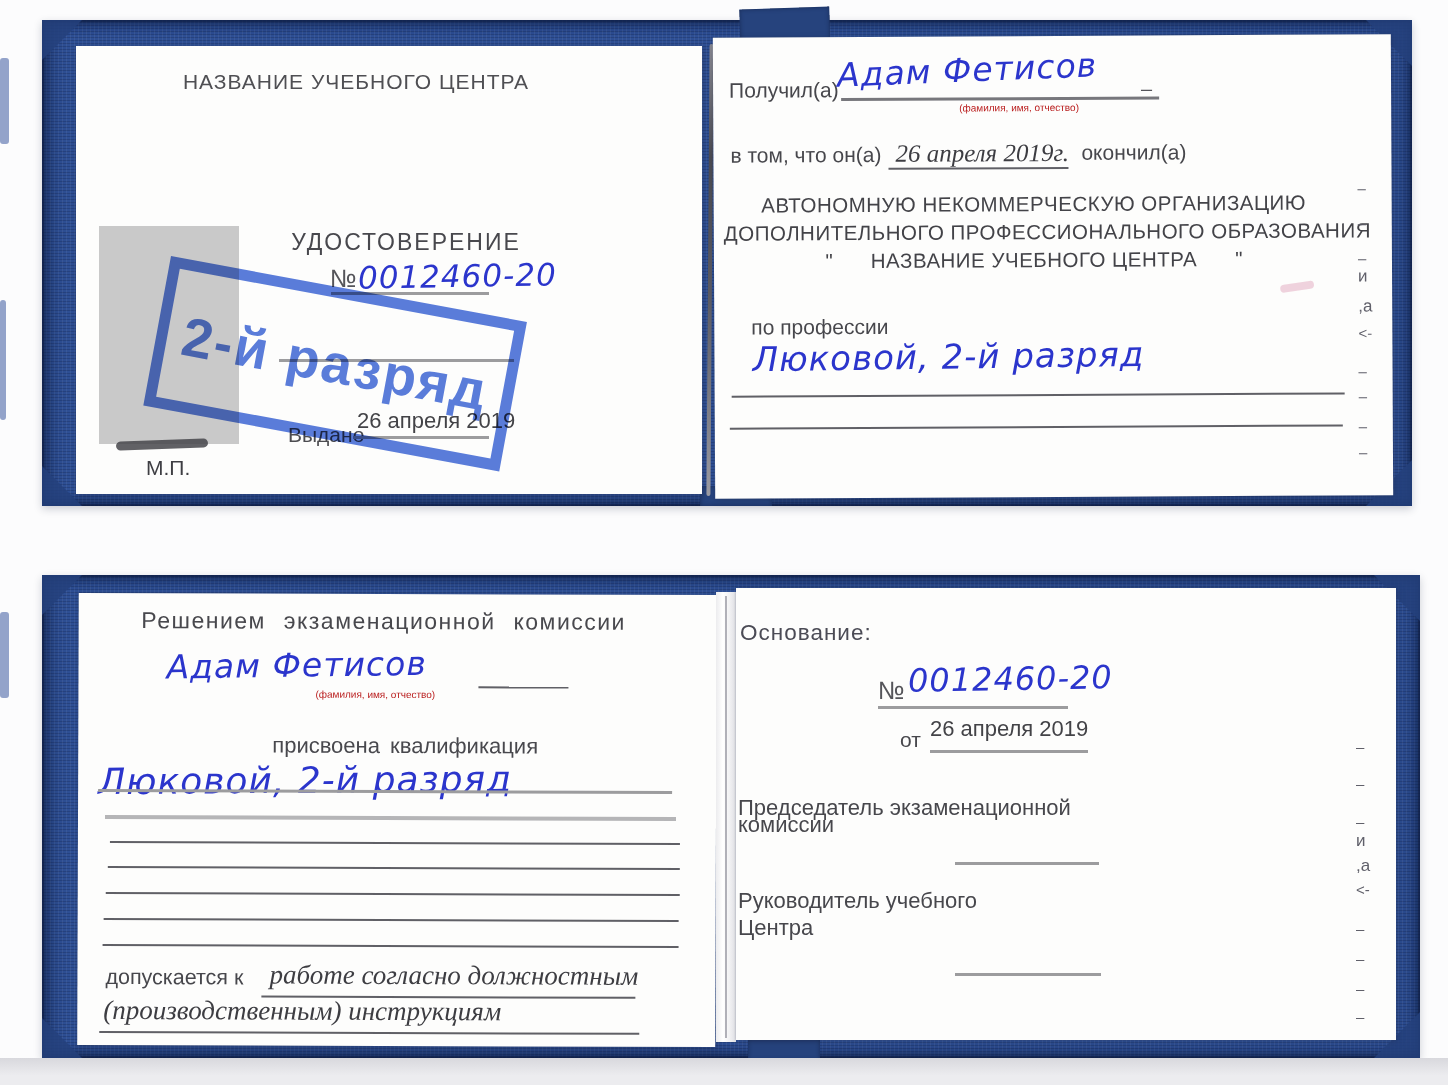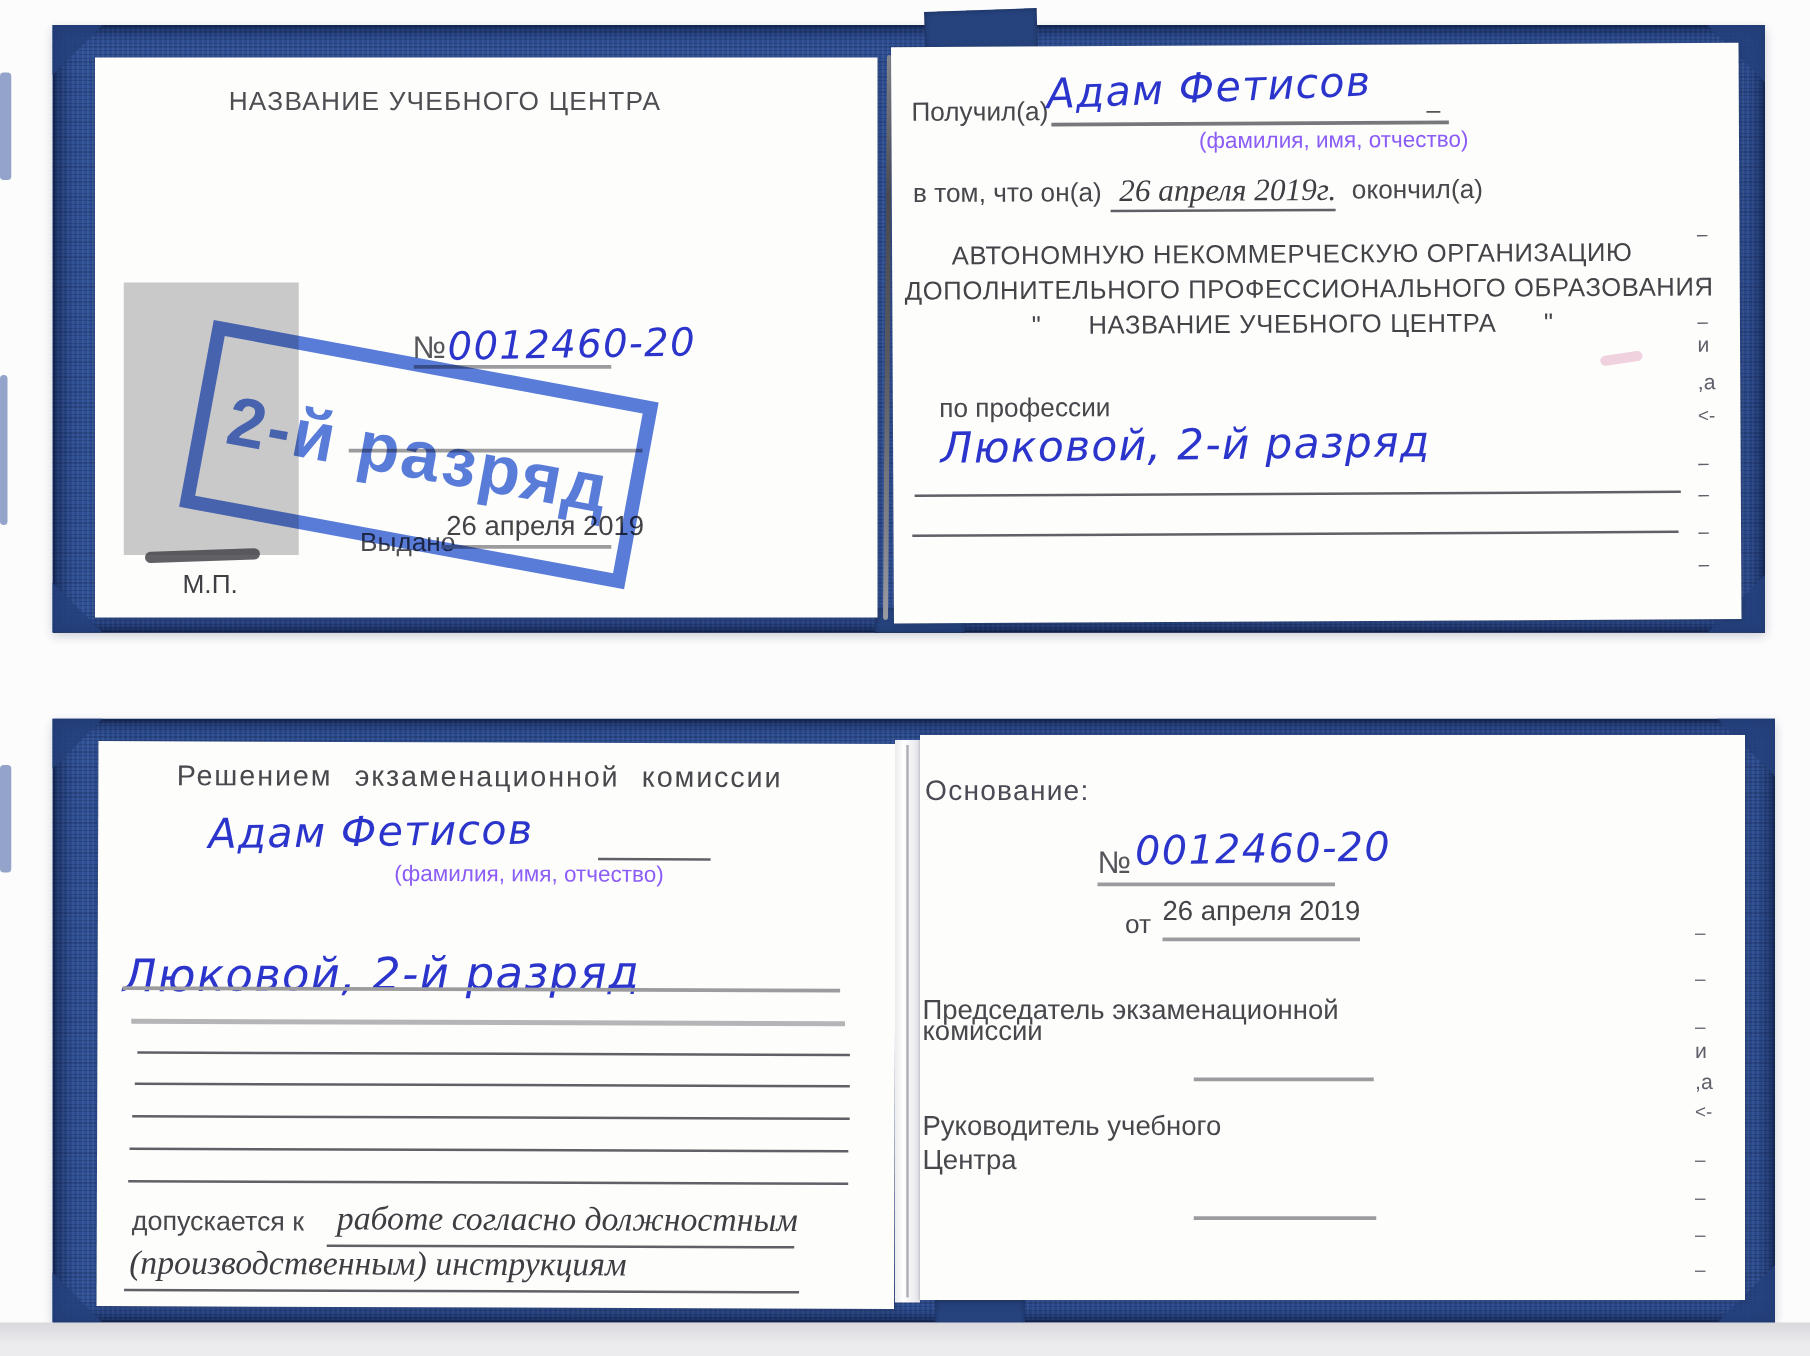--- a/index.html
+++ b/index.html
@@ -30,21 +30,21 @@
 
   .spine-top{position:absolute;left:708px;top:44px;width:4px;height:452px;border-radius:2px;
      background:linear-gradient(180deg,#8a8a92 0%,#4a4a52 25%,#5a5a62 55%,#83838b 85%,#9a9aa2 100%);
      transform:rotate(.4deg);}
   .spine-bottom{position:absolute;left:716px;top:592px;width:20px;height:450px;
      background:linear-gradient(90deg,#ececee,#ffffff 35%,#f2f2f4 65%,#e7e7ea);}
   .spine-bottom::after{content:"";position:absolute;left:9px;top:4px;width:2px;height:442px;background:#b0b0b8;}
 
   
   .print{position:absolute;color:#47474c;white-space:nowrap;}
-  .hint{position:absolute;color:#8b5cf6;font-size:18px;white-space:nowrap;}
+  .hint{position:absolute;color:#b91c1c;font-size:10px;white-space:nowrap;}
   .serif-it{font-family:"Liberation Serif", serif;font-style:italic;color:#3d3d42;}
 
   
   .hand{position:absolute;font-family:"DejaVu Sans", cursive, sans-serif;font-style:italic;
         color:#2b35cc;font-weight:500;letter-spacing:1px;white-space:nowrap;}
 
   
   .rule{position:absolute;background:#9c9c9e;height:3px;}
   .rule-thin{position:absolute;background:#606066;height:2px;}
   .rule-soft{position:absolute;background:#b5b5b7;height:4px;}
@@ -108,20 +108,21 @@
   <div class="sliver" style="left:0;top:612px;width:9px;height:86px;"></div>
 
   <div class="floor"></div>
 
   <div class="page" style="left:76px;top:46px;width:626px;height:448px;">
     <div class="print" style="left:0;width:560px;top:24px;text-align:center;font-size:21px;letter-spacing:1px;color:#4f4f53;">НАЗВАНИЕ УЧЕБНОГО ЦЕНТРА</div>
 
     <div class="photo"></div>
     <div class="smudge"></div>
 
+    <div class="print" style="left:200px;width:260px;top:183px;text-align:center;font-size:23px;letter-spacing:2px;color:#48484d;">УДОСТОВЕРЕНИЕ</div>
 
     <div class="print" style="left:254px;top:218px;font-size:25px;color:#55555a;">№</div>
     <div class="hand" style="left:282px;top:212px;font-size:31px;transform:rotate(-1deg);">0012460-20</div>
     <div class="rule" style="left:255px;top:246px;width:158px;"></div>
 
     <div class="rule" style="left:203px;top:313px;width:235px;"></div>
 
     <div class="print" style="left:212px;top:377px;font-size:21px;color:#4c4c50;">Выдано</div>
     <div class="print" style="left:281px;top:362px;font-size:22px;color:#434347;">26 апреля 2019</div>
     <div class="rule" style="left:277px;top:390px;width:136px;"></div>
@@ -176,20 +177,21 @@
     </div>
   </div>
 
   <div class="page" style="left:78px;top:594px;width:638px;height:452px;transform:rotate(.2deg);">
     <div class="print" style="left:0;width:610px;top:14px;text-align:center;font-size:23px;letter-spacing:1.5px;word-spacing:10px;color:#48484d;">Решением экзаменационной комиссии</div>
 
     <div class="hand" style="left:88px;top:52px;font-size:33px;transform:rotate(-1deg);">Адам Фетисов</div>
     <div class="rule-thin" style="left:400px;top:92px;width:90px;height:1.5px;"></div>
     <div class="hint" style="left:237px;top:95px;">(фамилия, имя, отчество)</div>
 
+    <div class="print" style="left:194px;top:139px;font-size:22px;word-spacing:4px;color:#48484d;">присвоена квалификация</div>
     <div class="hand" style="left:20px;top:166px;font-size:36px;transform:rotate(-.6deg);">Люковой, 2-й разряд</div>
     <div class="rule" style="left:20px;top:196px;width:574px;"></div>
     <div class="rule-soft" style="left:27px;top:222px;width:571px;"></div>
     <div class="rule-thin" style="left:32px;top:248px;width:570px;height:1.6px;"></div>
     <div class="rule-thin" style="left:30px;top:273px;width:572px;height:1.6px;"></div>
     <div class="rule-thin" style="left:28px;top:299px;width:574px;height:1.6px;"></div>
     <div class="rule-thin" style="left:26px;top:325px;width:575px;height:1.6px;"></div>
     <div class="rule-thin" style="left:25px;top:351px;width:576px;height:1.6px;"></div>
 
     <div class="print" style="left:28px;top:372px;font-size:21.5px;">допускается к</div>

